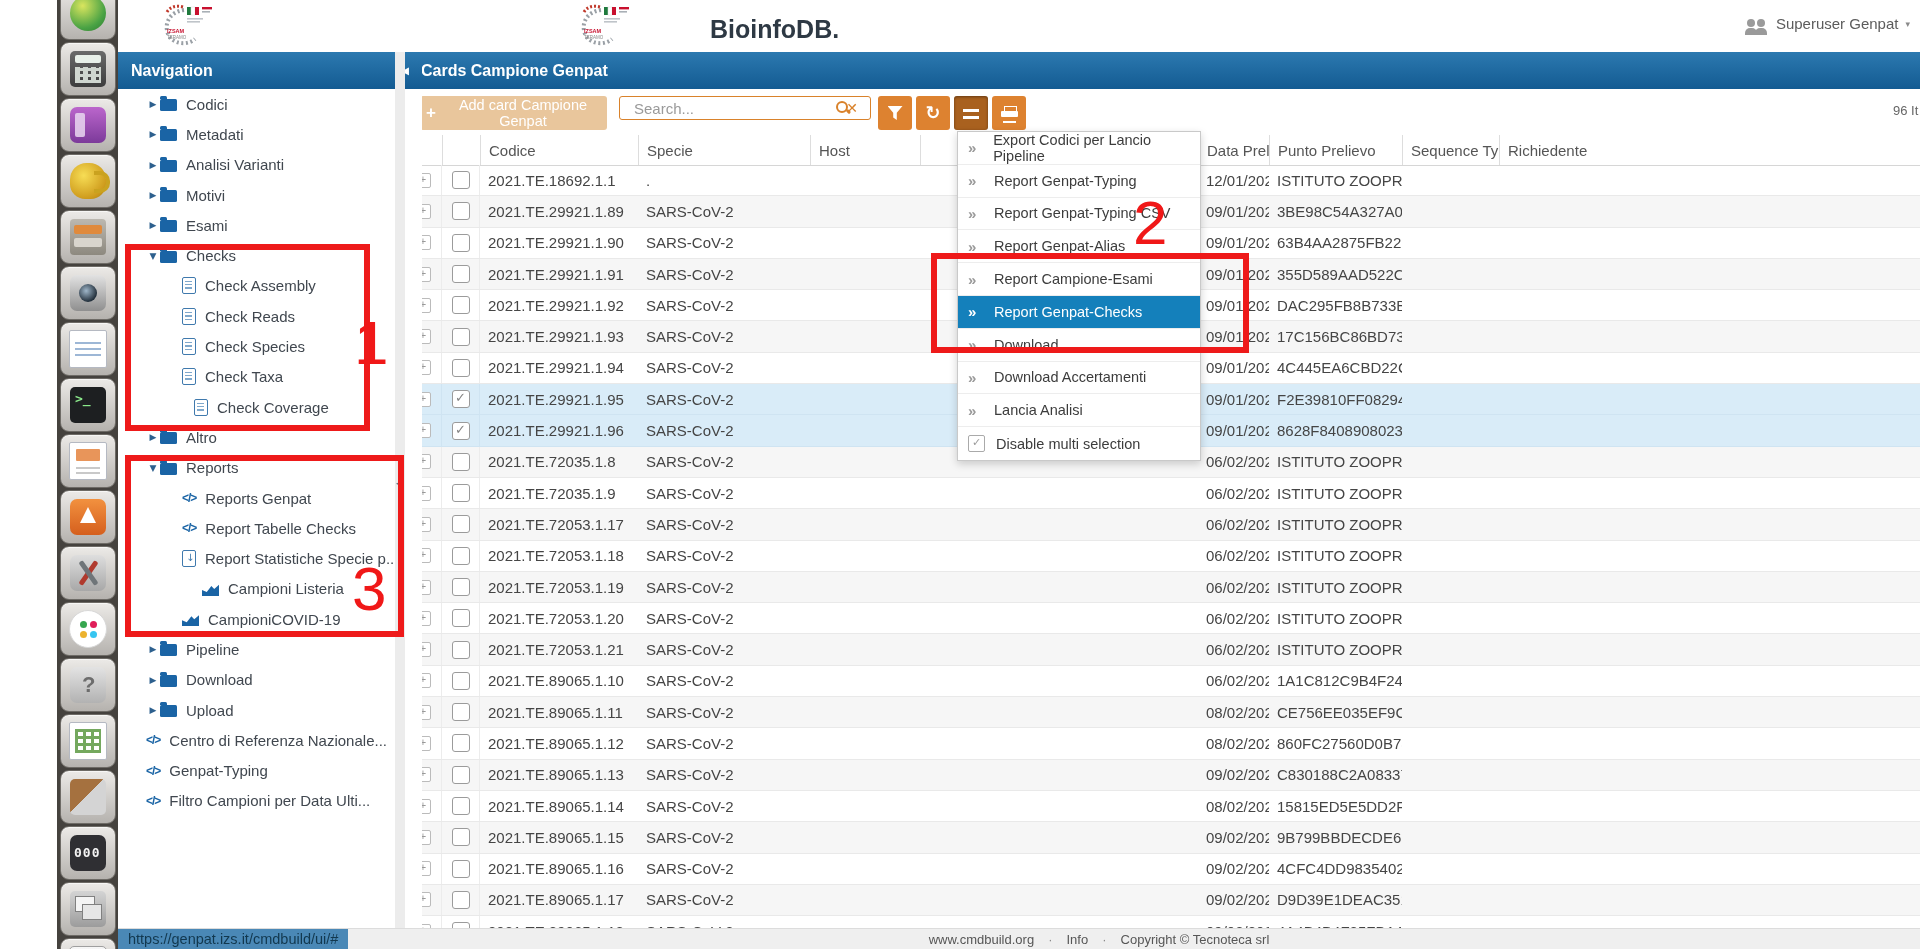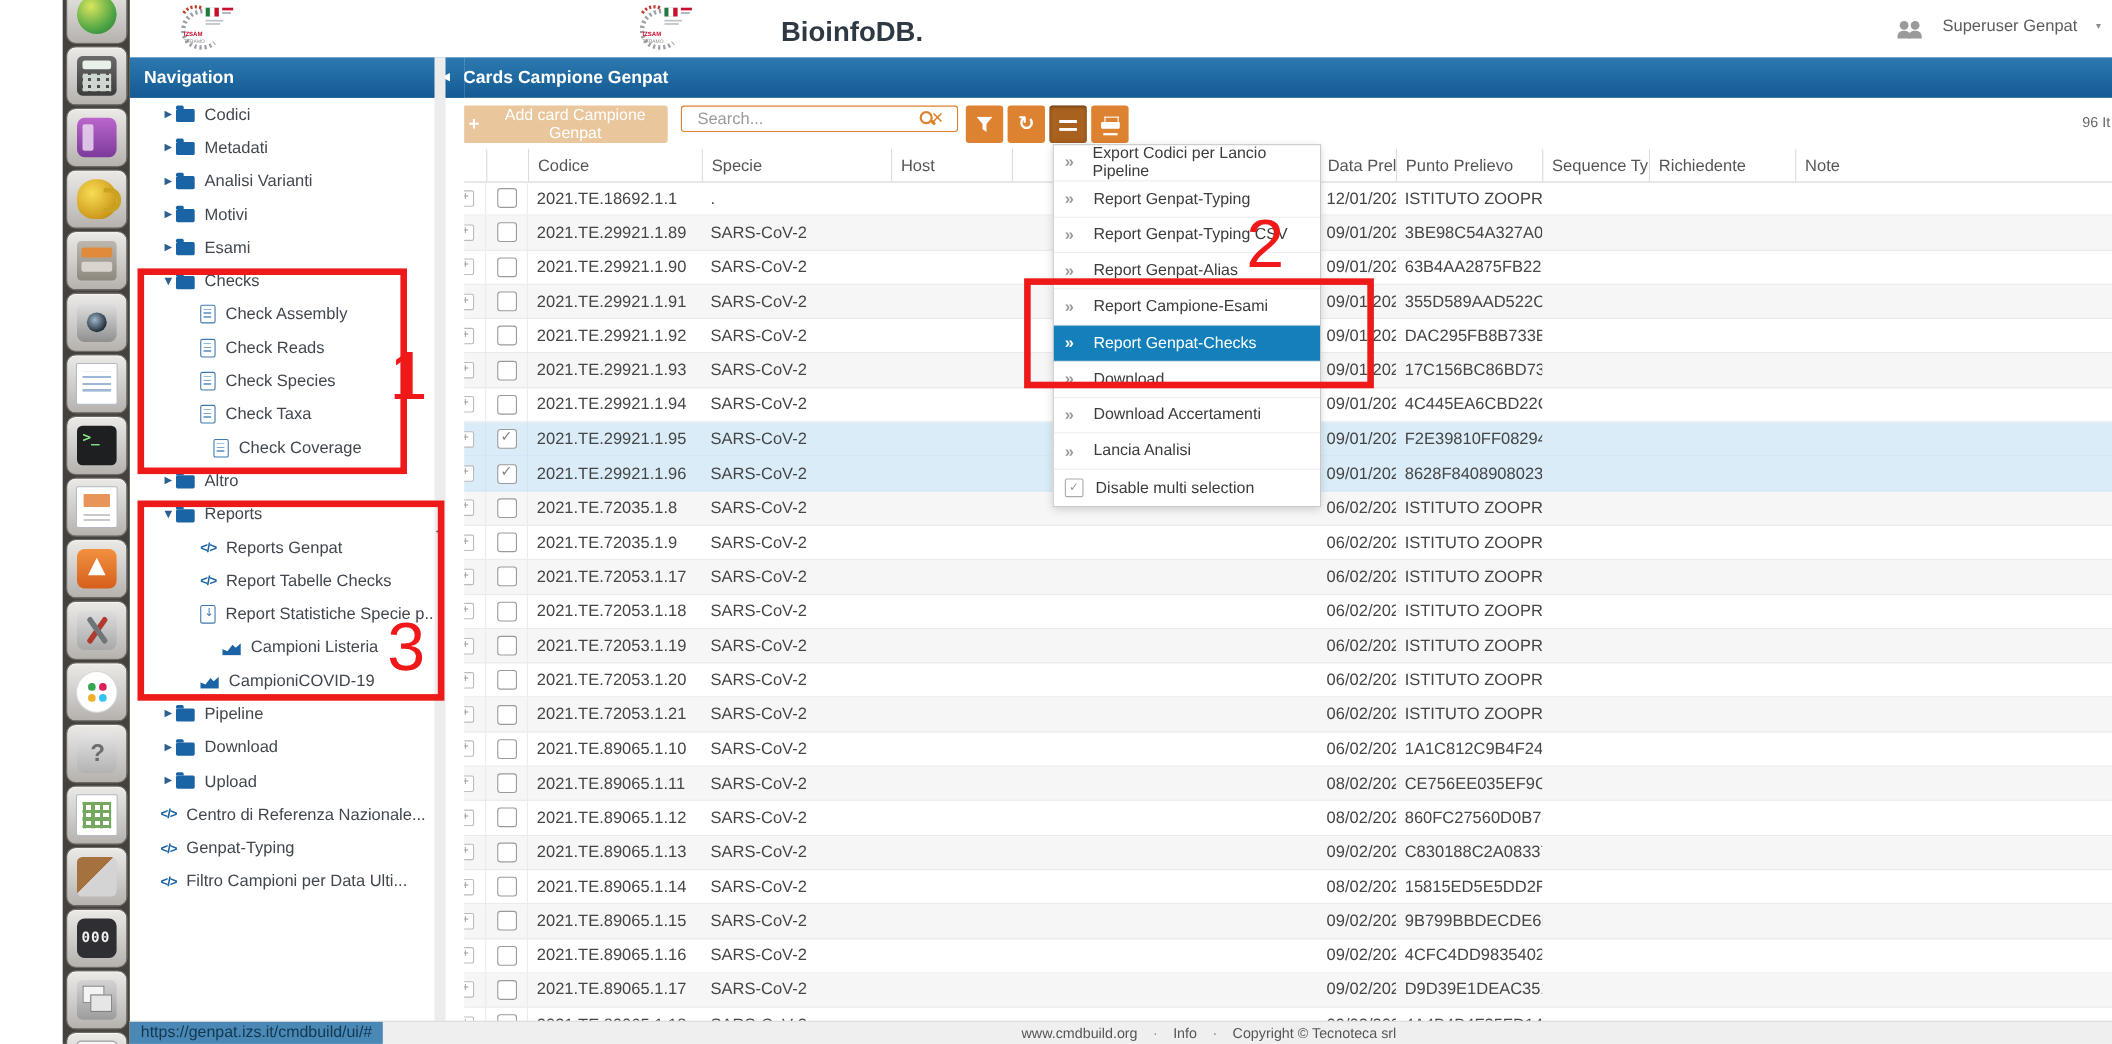--- a/index.html
+++ b/index.html
@@ -60,21 +60,21 @@
   .di-jar{background:linear-gradient(#f7f7f7,#cfcfcf);border:1px solid #9f9f9f;border-radius:5px 5px 8px 8px;}
   .di-jar::before{content:"";position:absolute;left:2px;top:3px;right:2px;height:5px;background:#bdbdbd;border-radius:2px;}
   .di-jar::after{content:"";position:absolute;left:6px;top:14px;right:6px;bottom:4px;
      background:repeating-linear-gradient(45deg,#e4e4e4 0 3px,#bfbfbf 3px 6px);border-radius:3px;}
 
   
   .topbar{position:absolute;left:118px;top:0;right:0;height:52px;background:#fff;z-index:4;}
   .logo{position:absolute;top:3px;}
   .logo-1{left:38px;} .logo-2{left:455px;}
   .app-title{position:absolute;left:592px;top:15px;font-size:25px;font-weight:bold;color:#2e3944;}
-  .user-box{position:absolute;right:10px;top:15px;display:flex;align-items:center;gap:17px;color:#5c5c5c;font-size:15px;}
+  .user-box{position:absolute;right:10px;top:15px;display:flex;align-items:center;gap:7px;color:#5c5c5c;font-size:15px;}
   .users-icon{position:relative;width:22px;height:16px;}
   .users-icon::before{content:"";position:absolute;left:0;top:3px;width:8px;height:8px;border-radius:50%;background:#9a9a9a;box-shadow:10px 0 0 #9a9a9a;}
   .users-icon::after{content:"";position:absolute;left:-2px;bottom:-3px;width:12px;height:7px;border-radius:5px 5px 0 0;background:#9a9a9a;box-shadow:10px 0 0 #9a9a9a;}
   .user-caret{color:#8a8a8a;font-size:9px;font-family:"DejaVu Sans",sans-serif;}
 
   
   .nav-panel{position:absolute;left:118px;top:52px;width:304px;bottom:20px;background:#fff;z-index:3;}
   .panel-head{height:37px;background:linear-gradient(180deg,#2c79b0,#135b92);color:#fff;
     display:flex;align-items:center;justify-content:space-between;padding:0 13px;box-sizing:border-box;}
   .panel-head .ttl{font-size:16px;font-weight:bold;}
@@ -425,21 +425,20 @@
         <div class="hc"></div>
         <div class="hc"></div>
         <div class="hc">Codice</div>
         <div class="hc">Specie</div>
         <div class="hc">Host</div>
         <div class="hc"></div>
         <div class="hc">Data Preli...</div>
         <div class="hc">Punto Prelievo</div>
         <div class="hc">Sequence Type</div>
         <div class="hc">Richiedente</div>
-        <div class="hc">Note</div>
       </div>
     <div class="tbody">
         <div class="grid-row odd">
           <div class="cell cell-expand">
             <span class="expander">+</span>
           </div>
           <div class="cell cell-check">
             <span class="cbx"></span>
           </div>
           <div class="cell">2021.TE.18692.1.1</div>

